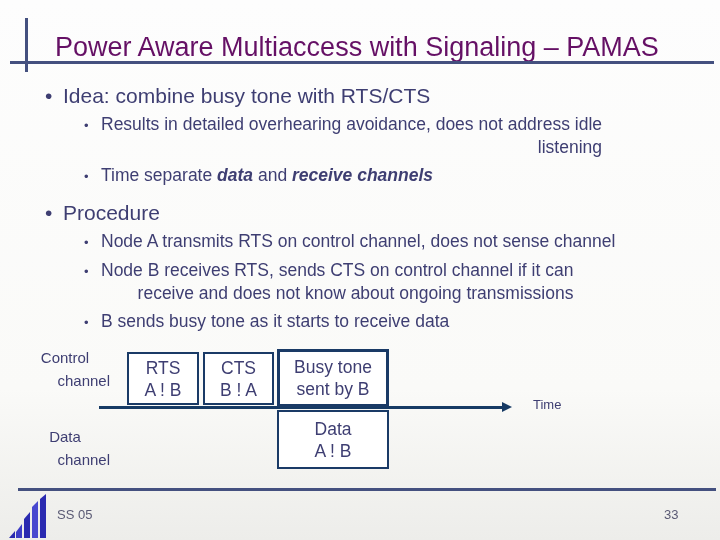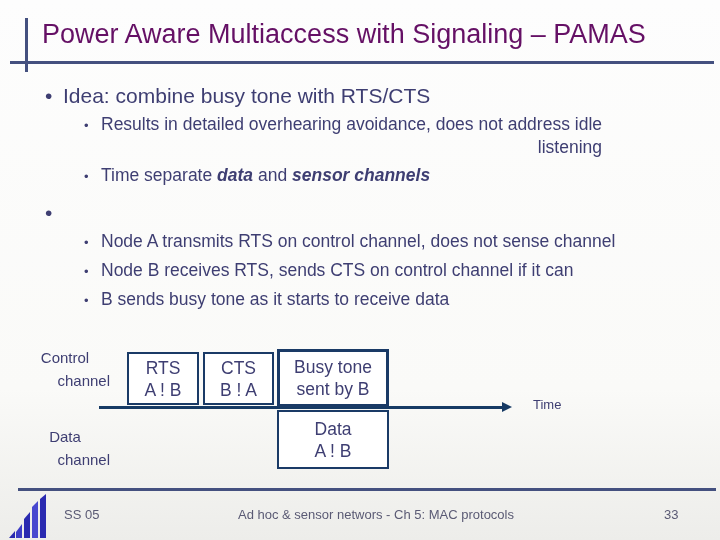--- a/index.html
+++ b/index.html
@@ -7,21 +7,21 @@
     width:720px;height:540px;overflow:hidden;
     font-family:"Liberation Sans","DejaVu Sans",sans-serif;
     background:linear-gradient(180deg,#fdfdfd 0%,#fafaf8 72%,#ececе8 100%);
   }
   .slide{position:relative;width:720px;height:540px;
     background:linear-gradient(180deg,#fdfdfd 0%,#fafaf8 72%,#ededea 100%);}
 
   
   .title-vbar{position:absolute;left:25px;top:18px;width:3px;height:54px;background:#44507f;}
   .title-hline{position:absolute;left:10px;top:61px;width:704px;height:3px;background:#44507f;}
-  .slide-title{position:absolute;left:42px;top:19px;margin:0;
+  .slide-title{position:absolute;left:42px;top:19px;margin:13px;
     font-size:27px;font-weight:normal;color:#651065;white-space:nowrap;letter-spacing:0;}
 
   
   .content{position:absolute;left:0;top:82px;width:720px;}
   .row{display:flex;align-items:flex-start;}
   .l1{margin:0 0 0 45px;font-size:21px;line-height:27px;color:#3e3e72;}
   .l1 .dot{width:18px;flex:0 0 18px;font-size:21px;line-height:27px;}
   .l2{margin:4px 0 0 84px;font-size:17.5px;line-height:23px;color:#3e3e72;max-width:600px;}
   .l2 .dot{width:17px;flex:0 0 17px;font-size:13px;line-height:23px;padding-top:1px;}
   .gap-s{margin-top:5px;}
@@ -43,21 +43,21 @@
   .box-rts{left:127px;top:352px;width:72px;height:53px;}
   .box-cts{left:203px;top:352px;width:71px;height:53px;}
   .box-busy{left:277px;top:349px;width:112px;height:58px;border-width:3px;}
   .box-data{left:277px;top:410px;width:112px;height:59px;}
   .time-label{position:absolute;left:533px;top:397px;font-size:13px;color:#3e3e72;}
 
   
   .footer-line{position:absolute;left:18px;top:488px;width:698px;height:3px;background:#44507f;}
   .logo{position:absolute;left:8px;top:493px;}
   .footer-text{position:absolute;top:507px;font-size:13px;color:#5a5a74;}
-  .footer-left{left:64px;}
+  .footer-left{left:57px;}
   .footer-center{left:136px;width:480px;text-align:center;}
   .footer-page{left:664px;width:40px;text-align:left;}
 </style>
 </head>
 <body>
 
 <div class="slide">
 
   <div class="title-vbar"></div>
   <h1 class="slide-title">Power Aware Multiaccess with Signaling – PAMAS</h1>
@@ -70,35 +70,36 @@
       <span>Idea: combine busy tone with RTS/CTS</span>
     </div>
 
     <div class="row l2">
       <span class="dot">•</span>
       <span><span>Results in detailed overhearing avoidance, does not address idle</span><span class="line2">listening</span></span>
     </div>
 
     <div class="row l2 gap-s">
       <span class="dot">•</span>
-      <span><span>Time separate </span><span class="bi">data</span><span> and </span><span class="bi">sensor channels</span></span>
+      <span><span>Time separate </span><span class="bi">data</span><span> and </span><span class="bi">receive channels</span></span>
     </div>
 
     <div class="row l1 proc">
       <span class="dot">•</span>
+      <span>Procedure</span>
     </div>
 
     <div class="row l2">
       <span class="dot">•</span>
       <span>Node A transmits RTS on control channel, does not sense channel</span>
     </div>
 
     <div class="row l2 gap-s">
       <span class="dot">•</span>
-      <span><span>Node B receives RTS, sends CTS on control channel if it can</span></span>
+      <span><span>Node B receives RTS, sends CTS on control channel if it can</span><span class="line2">receive and does not know about ongoing transmissions</span></span>
     </div>
 
     <div class="row l2 gap-s">
       <span class="dot">•</span>
       <span>B sends busy tone as it starts to receive data</span>
     </div>
 
   </div>
 
   <div class="chan-label lbl-control">
@@ -132,16 +133,15 @@
 
   <div class="footer-line"></div>
   <svg class="logo" width="42" height="46" viewBox="0 0 42 46">
     <polygon points="1,45 7,38 7,45" fill="#2a2ab0"></polygon>
     <polygon points="8,45 8,39 14,31 14,45" fill="#3d3dc6"></polygon>
     <polygon points="16,45 16,26 22,19 22,45" fill="#2a2ab0"></polygon>
     <polygon points="24,45 24,14 30,8 30,45" fill="#4848cf"></polygon>
     <polygon points="32,45 32,6 38,1 38,45" fill="#2a2ab0"></polygon>
   </svg>
   <div class="footer-text footer-left">SS 05</div>
-  <div class="footer-text footer-center">Ad hoc &amp; sensor networs - Ch 5: MAC protocols</div>
   <div class="footer-text footer-page">33</div>
 
 </div>
 
 </body></html>

